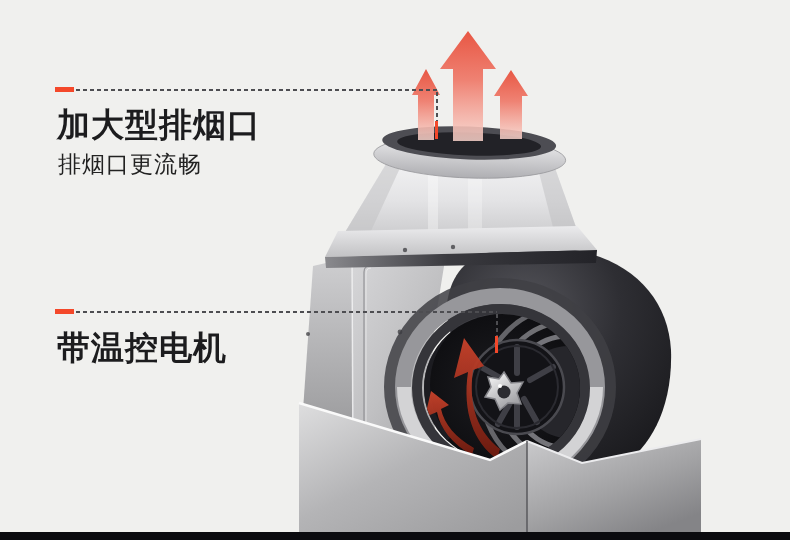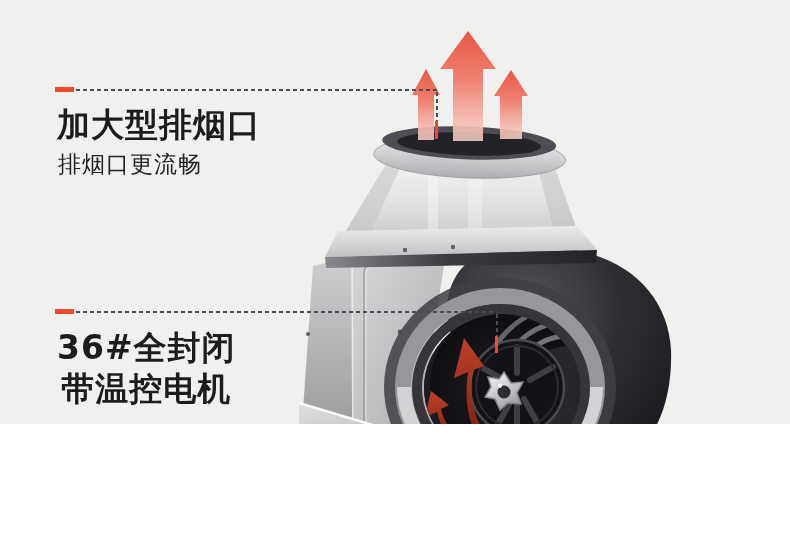--- a/index.html
+++ b/index.html
@@ -1,17 +1,17 @@
 <!DOCTYPE html>
 <html style="--accent: #f4482a; --background: #f0f0ee; --arrow-coral: #ec6453; --swirl-red: #a93322; --bottom-bar: #0b0b0f;"><head>
 <meta charset="utf-8">
 <style>
   html,body{margin:0;padding:0;}
   body{font-family:"DejaVu Sans","Liberation Sans",sans-serif;}
-  .stage{position:relative;width:790px;height:424px;background:var(--background,#f0f0ee);overflow:hidden;text-align:center;}
+  .stage{position:relative;width:790px;height:540px;background:var(--background,#f0f0ee);overflow:hidden;}
   .stage svg{position:absolute;left:0;top:0;}
 
   .callout{position:absolute;left:0;top:0;width:100%;height:100%;pointer-events:none;}
   .hdash{position:absolute;height:2px;background:repeating-linear-gradient(90deg,#4d4d51 0px,#4d4d51 4px,transparent 4px,transparent 7px);}
   .vdash{position:absolute;width:2px;background:repeating-linear-gradient(180deg,#4d4d51 0px,#4d4d51 4px,transparent 4px,transparent 7px);}
   .accent-seg{position:absolute;height:5px;background:var(--accent,#f4482a);}
   .accent-tick{position:absolute;width:3px;background:var(--accent,#f4482a);}
 
   .c-title{position:absolute;color:#1c1c1e;font-weight:700;font-size:33px;line-height:41px;letter-spacing:1px;white-space:nowrap;}
   .c-sub{position:absolute;color:#222;font-weight:500;font-size:23px;line-height:26px;letter-spacing:1px;white-space:nowrap;}
@@ -190,18 +190,17 @@
     <div class="c-title t1">加大型排烟口</div>
     <div class="c-sub s1">排烟口更流畅</div>
   </div>
 
   <div class="callout">
     <div class="hdash" style="left:55px;top:311px;width:442px;"></div>
     <div class="accent-seg" style="left:55px;top:309px;width:19px;"></div>
     <div class="vdash" style="left:496px;top:314px;height:22px;"></div>
     <div class="accent-tick" style="left:495px;top:336px;height:17px;"></div>
     <div class="c-title t2">
-      <div>36#全封闭</div>
       <div>带温控电机</div>
     </div>
   </div>
 
 </div>
 
 </body></html>

